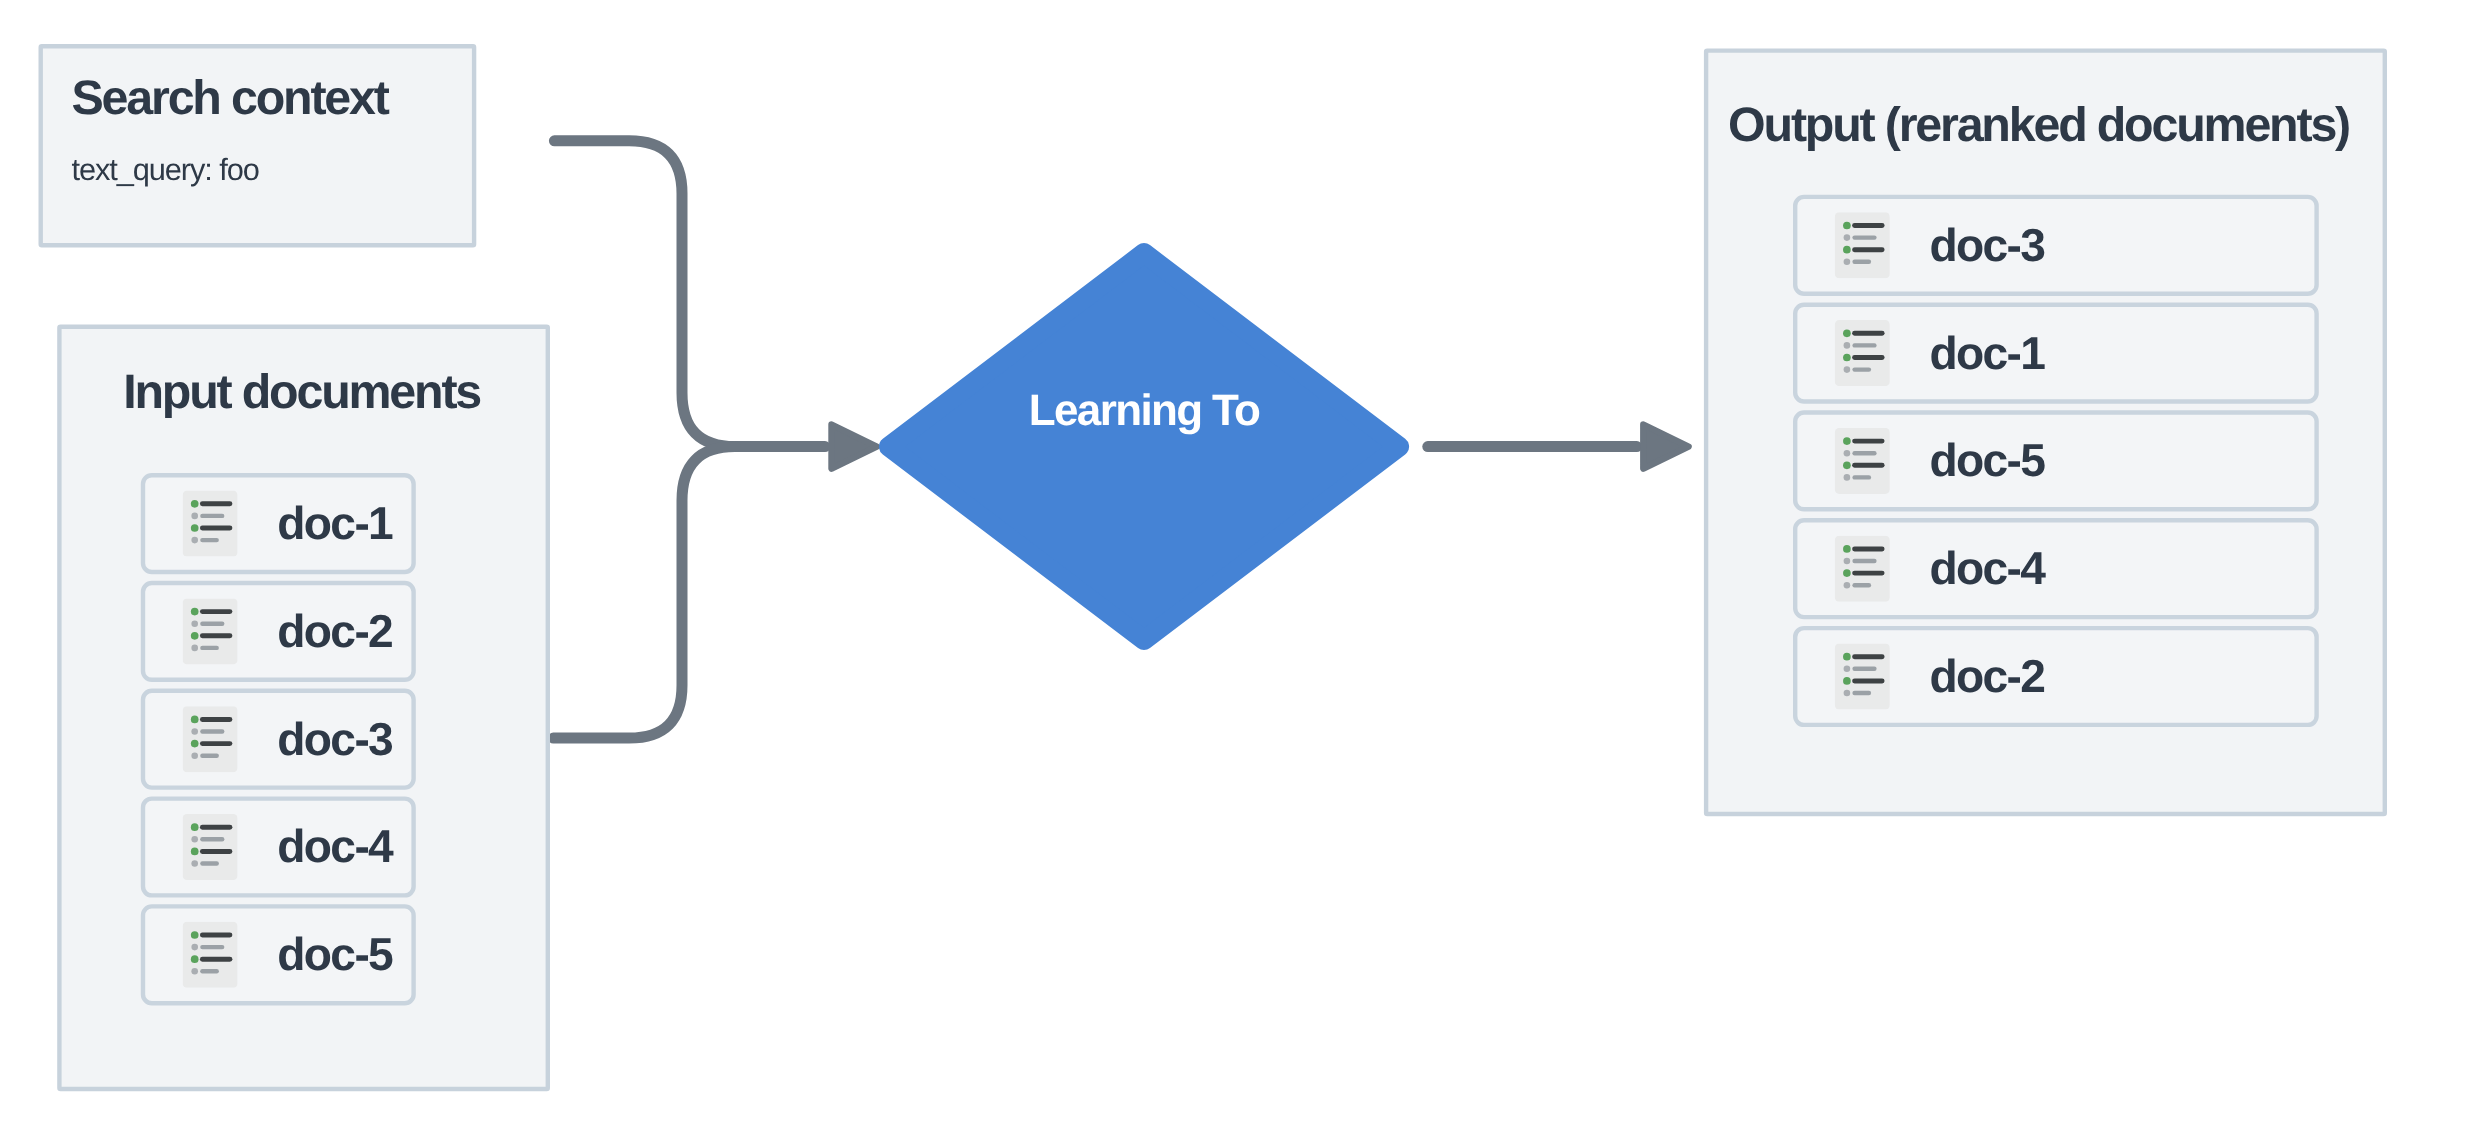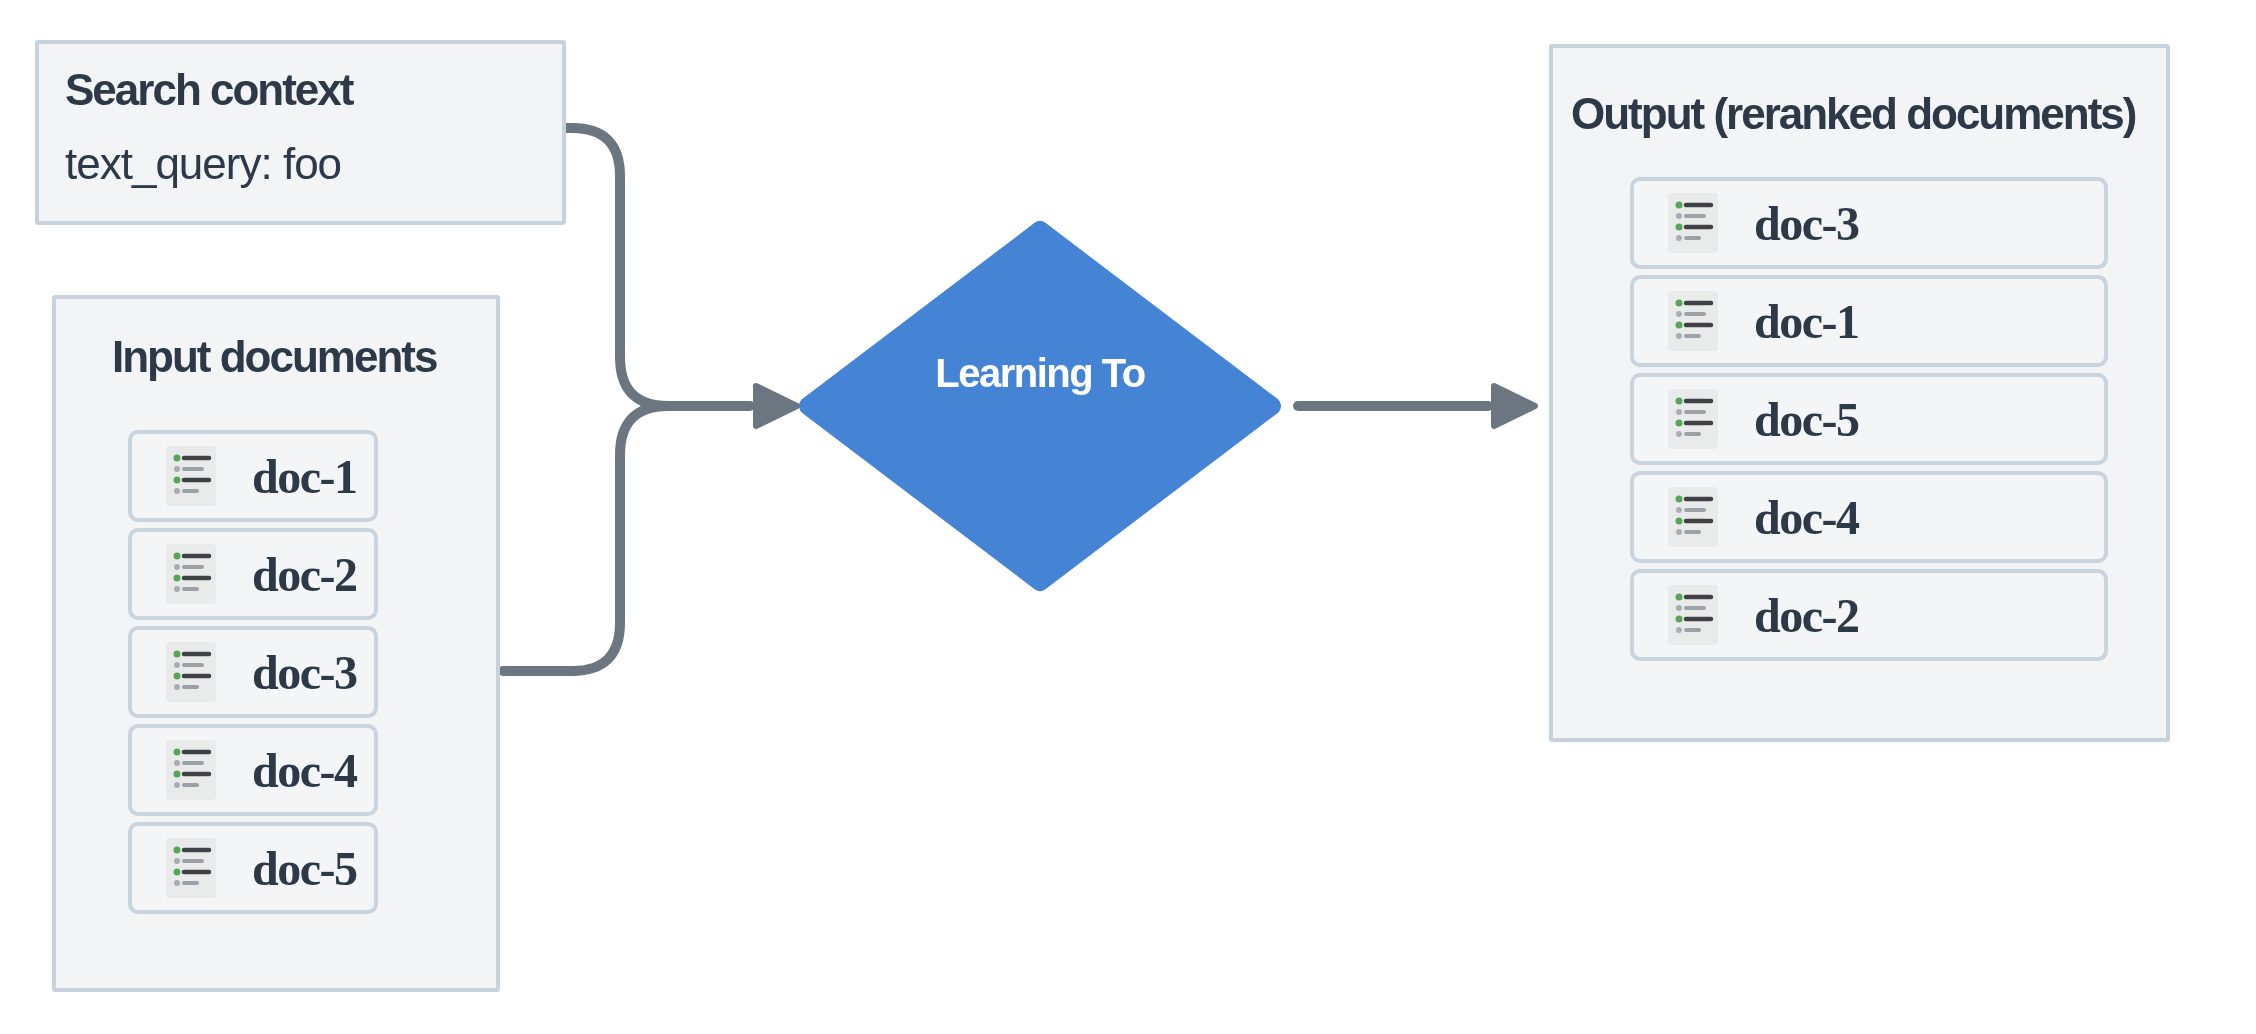--- a/index.html
+++ b/index.html
@@ -7,39 +7,39 @@
     position:relative;width:2256px;height:1034px;background:#ffffff;overflow:hidden;
     font-family:"Liberation Sans","DejaVu Sans",sans-serif;color:var(--text);
   }
   svg.layer{position:absolute;left:0;top:0;width:2256px;height:1034px;}
   .conn{fill:none;stroke:var(--connector);stroke-width:10;stroke-linecap:round;}
   .arrowhead{fill:var(--connector);stroke:var(--connector);stroke-width:6;stroke-linejoin:round;}
   .diamond{fill:var(--diamond-fill);stroke:var(--diamond-fill);stroke-width:18;stroke-linejoin:round;}
 
   .box{position:absolute;box-sizing:border-box;background:var(--box-bg);
        border:4px solid var(--box-border);border-radius:3px;}
-  .box-search{left:35px;top:40px;width:531px;height:185px;}
+  .box-search{left:35px;top:40px;width:398px;height:185px;}
   .box-input{left:52px;top:295px;width:448px;height:697px;}
   .box-output{left:1549px;top:44px;width:621px;height:698px;}
 
   .box-title{position:absolute;font-weight:bold;font-size:44px;letter-spacing:-2px;
              color:var(--text);white-space:nowrap;line-height:1;}
   .box-search .box-title{left:26px;top:24px;}
   .box-input  .box-title{left:24px;top:36px;margin-left:32px;}
   .box-output .box-title{left:18px;top:44px;text-align:right;}
-  .query-line{position:absolute;left:26px;top:94px;font-size:44px;letter-spacing:-1px;
+  .query-line{position:absolute;left:26px;top:94px;font-size:28px;letter-spacing:-1px;
               color:var(--text);line-height:1.2;white-space:nowrap;}
 
   .doc-list{position:absolute;display:flex;flex-direction:column;gap:6px;}
   #input-list{left:128px;top:430px;width:250px;}
   #output-list{left:1630px;top:177px;width:478px;}
   .doc-row{box-sizing:border-box;height:92px;background:var(--row-bg);
            border:4px solid var(--row-border);border-radius:10px;
            display:flex;align-items:center;padding-left:34px;gap:36px;}
-  .doc-label{font-weight:bold;font-size:48px;letter-spacing:-1.5px;color:var(--text);white-space:nowrap;font-family:Liberation Serif, serif;}
+  .doc-label{font-weight:bold;font-size:42px;letter-spacing:-1.5px;color:var(--text);white-space:nowrap;}
   .doc-icon{flex:0 0 auto;display:block;}
   .ic-bg{fill:var(--icon-bg);}
   .ic-dark{stroke:var(--icon-line-dark);stroke-width:4.5;stroke-linecap:round;}
   .ic-mid{stroke:var(--icon-line-mid);stroke-width:4;stroke-linecap:round;}
   .ic-green{fill:var(--icon-dot-green);}
   .ic-gray{fill:var(--icon-dot-gray);}
 
   .diamond-label{position:absolute;left:880px;top:343px;width:320px;text-align:center;
                  color:var(--diamond-text);font-weight:bold;font-size:40px;letter-spacing:-1.5px;
                  line-height:61px;}

